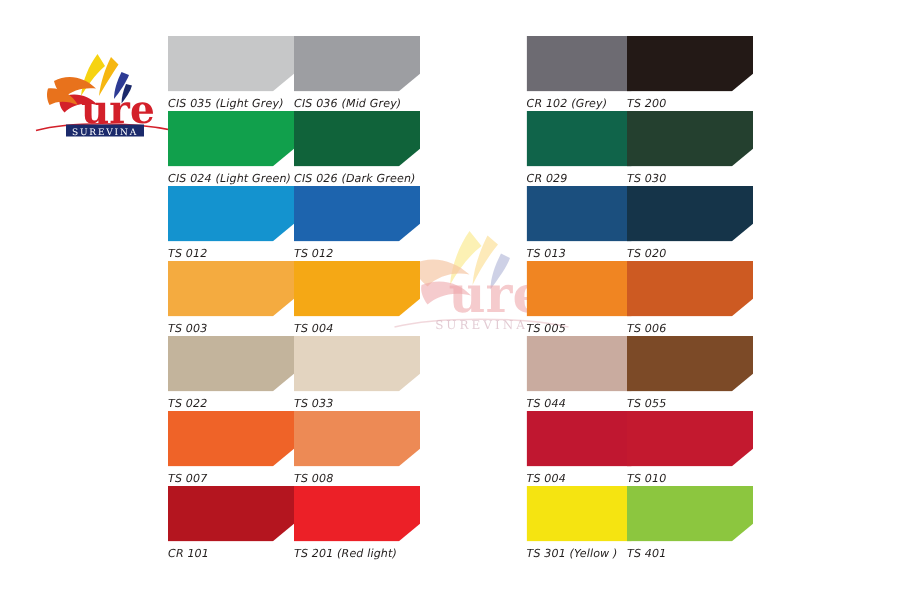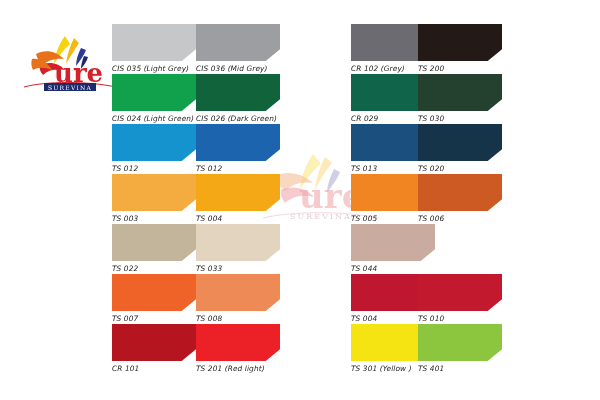--- a/index.html
+++ b/index.html
@@ -193,20 +193,24 @@
           <div class="cap">TS 022</div>
         </div>
         <div class="cell c1">
           <div class="chip" style="background: rgb(227, 212, 192);"></div>
           <div class="cap">TS 033</div>
         </div>
         <div class="cell c2">
           <div class="chip" style="background: rgb(201, 171, 159);"></div>
           <div class="cap">TS 044</div>
         </div>
+        <div class="cell c3">
+          <div class="chip" style="background: rgb(124, 74, 39);"></div>
+          <div class="cap">TS 055</div>
+        </div>
       </div>
       <div class="row">
         <div class="cell c0">
           <div class="chip" style="background: rgb(239, 99, 40);"></div>
           <div class="cap">TS 007</div>
         </div>
         <div class="cell c1">
           <div class="chip" style="background: rgb(237, 138, 85);"></div>
           <div class="cap">TS 008</div>
         </div>

